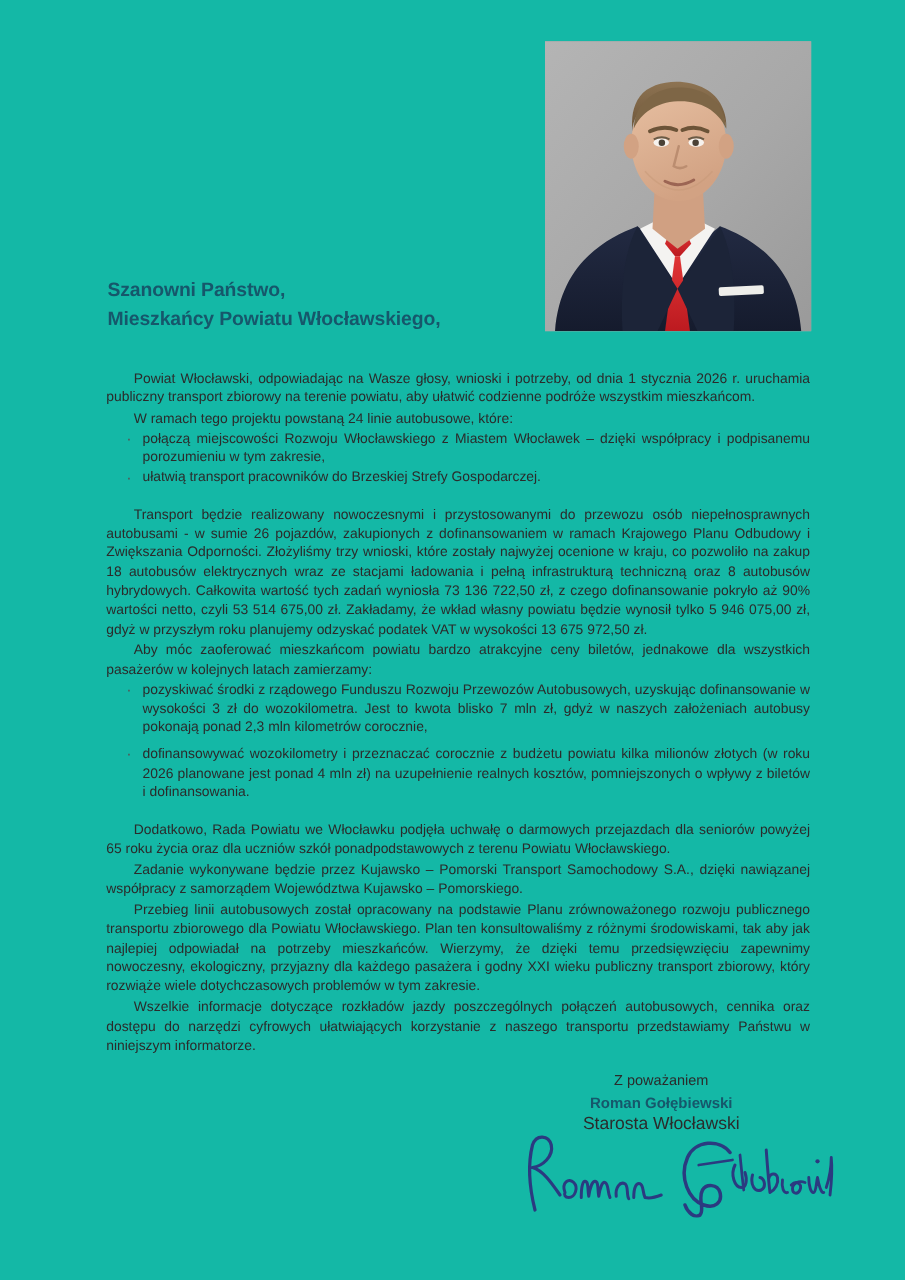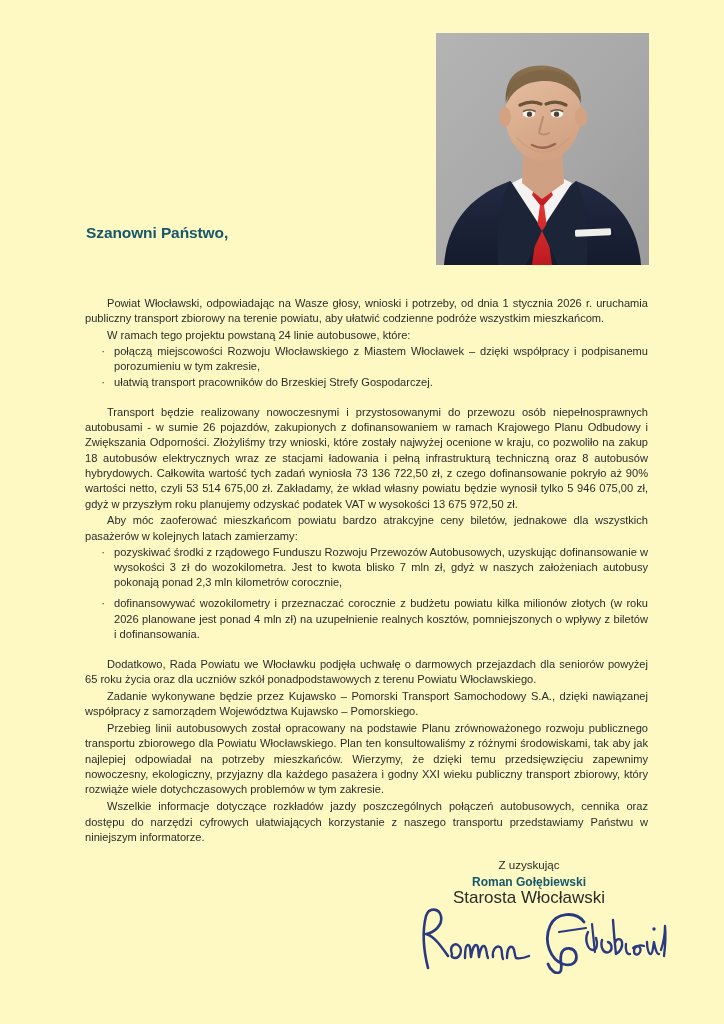--- a/index.html
+++ b/index.html
@@ -12,21 +12,21 @@
     height: 1024px;
     position: relative;
     overflow: hidden;
     font-family: "Liberation Sans", sans-serif;
     color: #231f20;
   }
 
   .page {
     position: absolute;
     inset: 0;
-    background: #fef9c3;
+    background: #14b8a6;
   }
 
   
   .portrait-wrap {
     position: absolute;
     left: 436px;
     top: 33px;
     width: 213px;
     height: 232px;
     overflow: hidden;
@@ -105,21 +105,21 @@
     font-size: 11.6px;
     line-height: 16.5px;
     color: #2b2b2b;
   }
   .sign-block .regards { font-size: 11.6px; }
   .sign-block .name {
     color: #16576b;
     font-weight: bold;
     font-size: 12px;
   }
-  .sign-block .role { font-size: 17px; }
+  .sign-block .role { font-size: 14px; }
 
   .signature-img {
     position: absolute;
     left: 408px;
     top: 902px;
     width: 262px;
     height: 72px;
     pointer-events: none;
   }
 </style>
@@ -191,20 +191,21 @@
       <path d="M107 84 L103 100 q 5 3 10 0" stroke="#bb8d70" stroke-width="2" fill="none" stroke-linecap="round"></path>
 
       <path d="M96 112 q 11 6 23 -1" stroke="#9c6553" stroke-width="2.4" fill="none" stroke-linecap="round"></path>
 
       <path d="M80 104 q 27 30 54 0" stroke="#c79979" stroke-width="1.2" fill="none" opacity="0.55"></path>
     </svg>
   </div>
 
   <div class="salutation">
     <div>Szanowni Państwo,</div>
+    <div>Mieszkańcy Powiatu Włocławskiego,</div>
   </div>
 
   <div class="body-col">
 
     <p>Powiat Włocławski, odpowiadając na Wasze głosy, wnioski i potrzeby, od dnia 1 stycznia 2026 r. uruchamia publiczny transport zbiorowy na terenie powiatu, aby ułatwić codzienne podróże wszystkim mieszkańcom.</p>
 
     <p>W ramach tego projektu powstaną 24 linie autobusowe, które:</p>
 
     <ul class="bullets">
       <li>połączą miejscowości Rozwoju Włocławskiego z Miastem Włocławek – dzięki współpracy i podpisanemu porozumieniu w tym zakresie,</li>
@@ -227,21 +228,21 @@
     <p>Dodatkowo, Rada Powiatu we Włocławku podjęła uchwałę o darmowych przejazdach dla seniorów powyżej 65 roku życia oraz dla uczniów szkół ponadpodstawowych z terenu Powiatu Włocławskiego.</p>
 
     <p>Zadanie wykonywane będzie przez Kujawsko – Pomorski Transport Samochodowy S.A., dzięki nawiązanej współpracy z samorządem Województwa Kujawsko – Pomorskiego.</p>
 
     <p>Przebieg linii autobusowych został opracowany na podstawie Planu zrównoważonego rozwoju publicznego transportu zbiorowego dla Powiatu Włocławskiego. Plan ten konsultowaliśmy z różnymi środowiskami, tak aby jak najlepiej odpowiadał na potrzeby mieszkańców. Wierzymy, że dzięki temu przedsięwzięciu zapewnimy nowoczesny, ekologiczny, przyjazny dla każdego pasażera i godny XXI wieku publiczny transport zbiorowy, który rozwiąże wiele dotychczasowych problemów w tym zakresie.</p>
 
     <p>Wszelkie informacje dotyczące rozkładów jazdy poszczególnych połączeń autobusowych, cennika oraz dostępu do narzędzi cyfrowych ułatwiających korzystanie z naszego transportu przedstawiamy Państwu w niniejszym informatorze.</p>
   </div>
 
   <div class="sign-block">
-    <div class="regards">Z uzyskując</div>
+    <div class="regards">Z poważaniem</div>
     <div class="name">Roman Gołębiewski</div>
     <div class="role">Starosta Włocławski</div>
   </div>
 
   <svg class="signature-img" viewBox="0 0 262 72">
     <g fill="none" stroke="#2b3a80" stroke-linecap="round" stroke-linejoin="round">
 
       <path d="M20 66 C 16 50, 14 30, 18 14 C 21 5, 31 6, 33 14 C 35 23, 26 31, 18 32 C 26 34, 33 44, 40 54" stroke-width="2.6"></path>
 
       <path d="M44 52 C 41 44, 47 40, 51 44 C 55 48, 52 56, 47 56 C 44 56, 43 54, 44 52 Z" stroke-width="2.4"></path>

